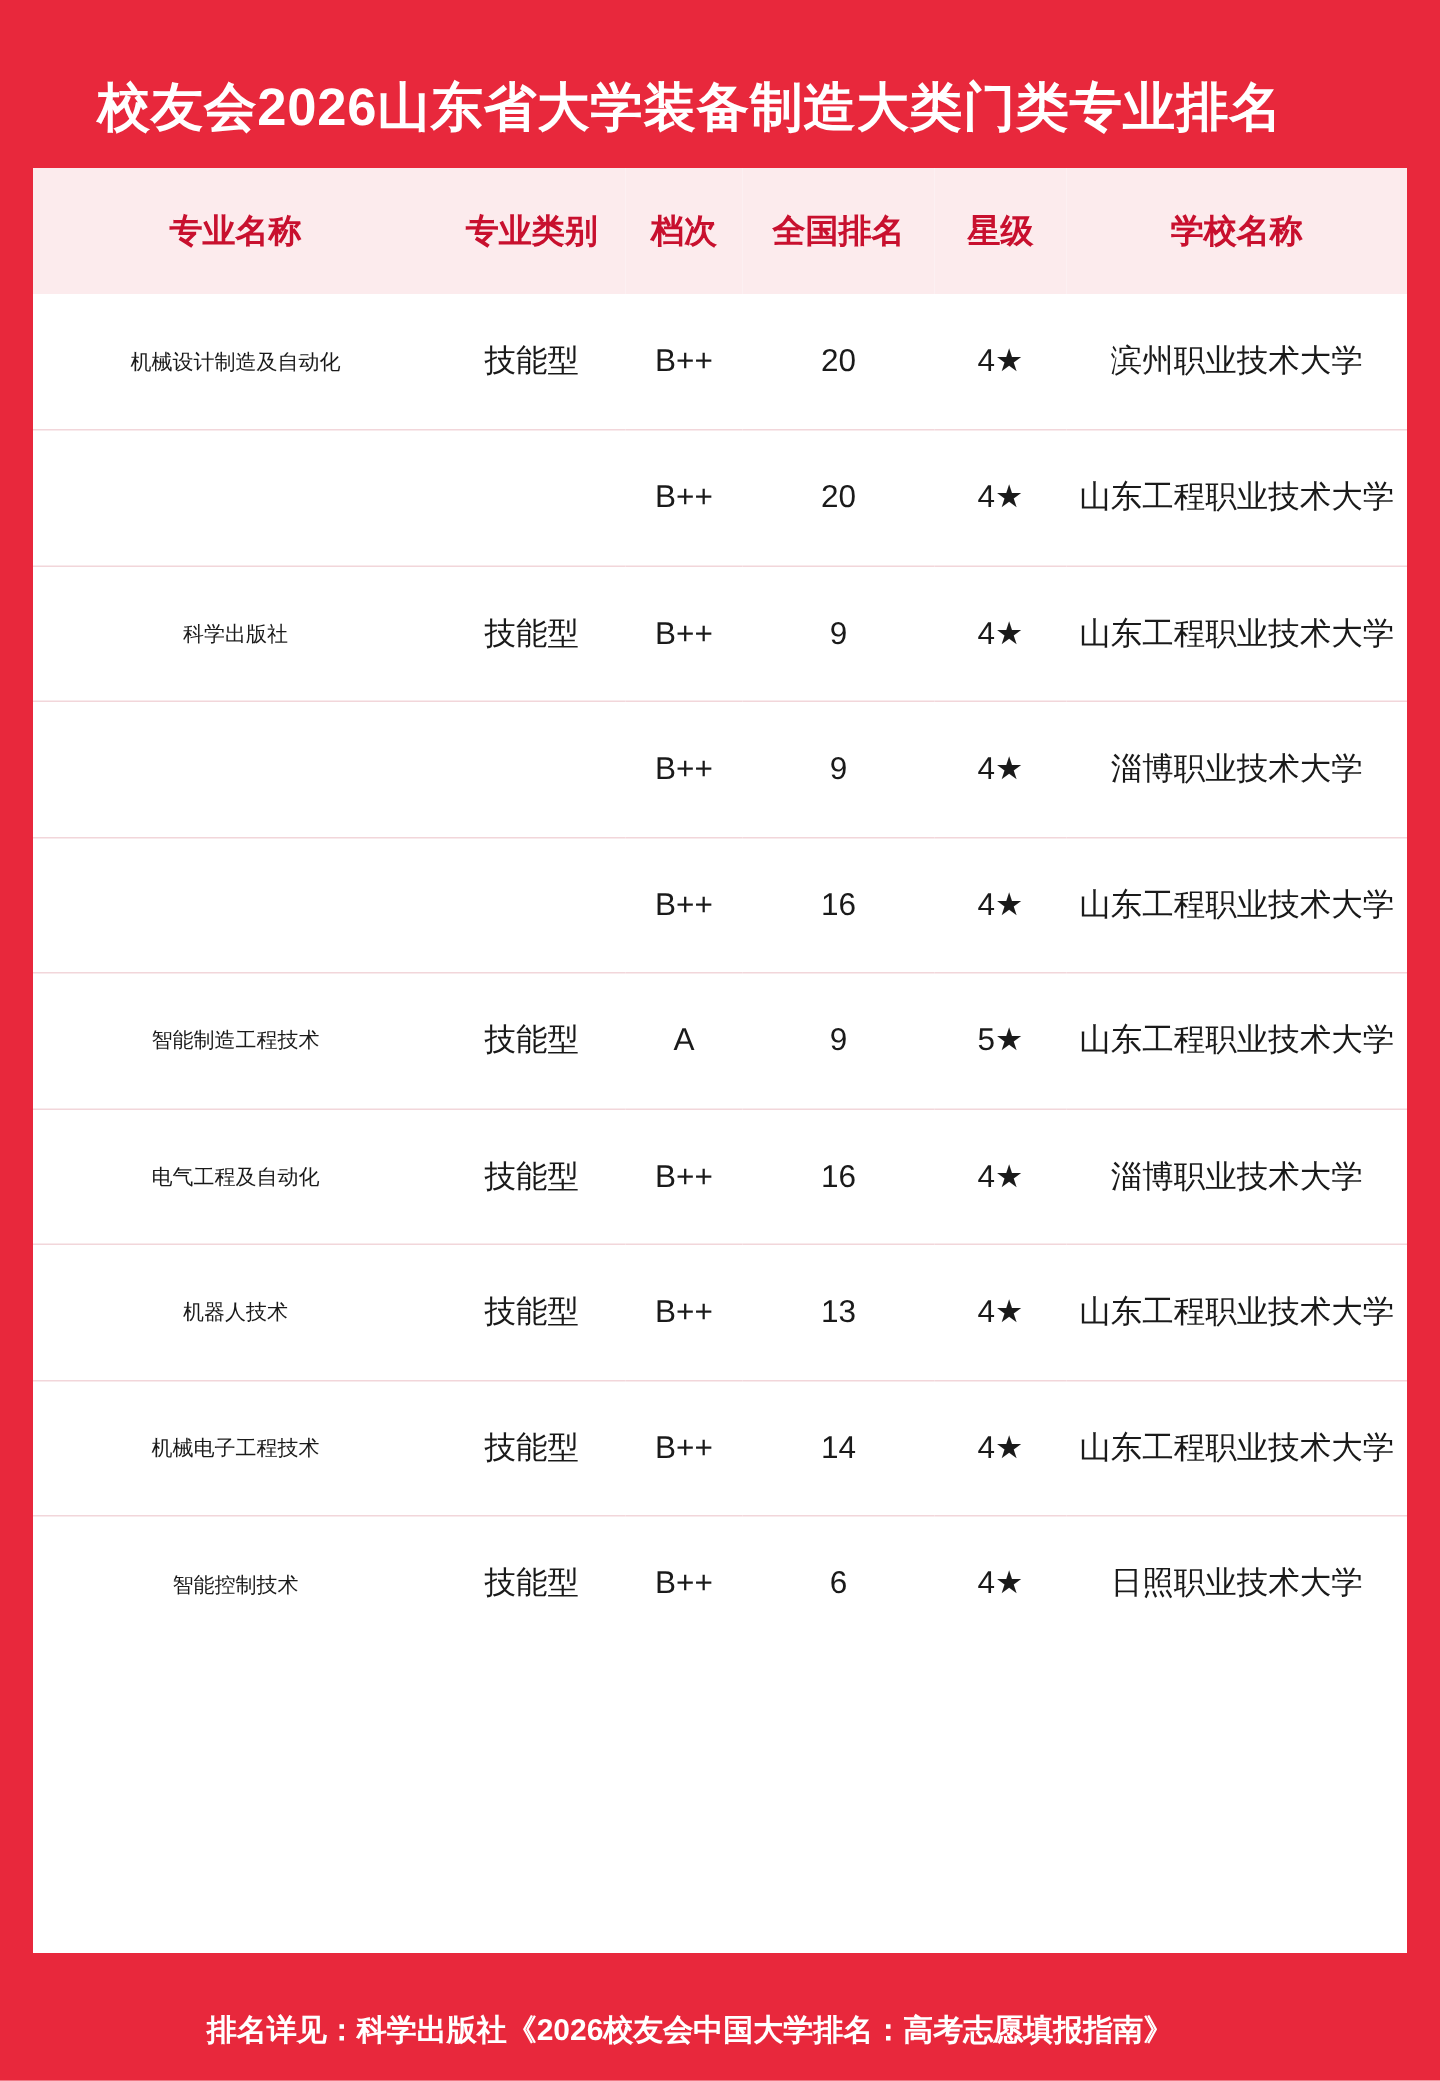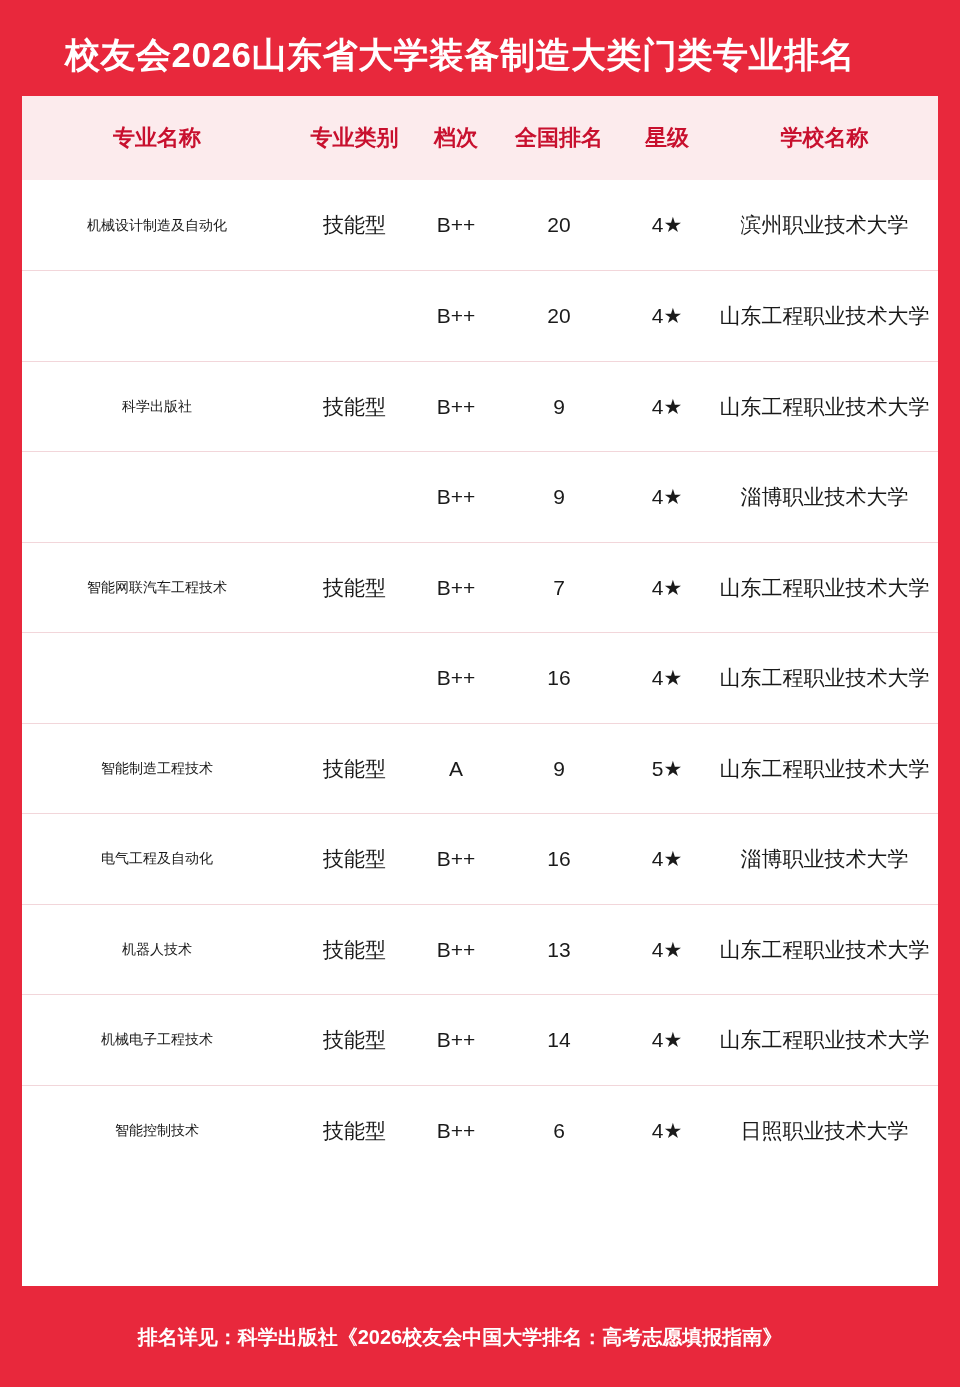--- a/index.html
+++ b/index.html
@@ -12,21 +12,21 @@
     background: #e8283c;
     font-family: "Liberation Sans", "DejaVu Sans", sans-serif;
     overflow: hidden;
   }
   .page {
     position: relative;
     width: 920px;
     height: 1387px;
     background: #e8283c;
     box-sizing: border-box;
-    padding: 20px 22px 0 22px;
+    padding: 36px 22px 0 22px;
   }
   .title-bar {
     height: 70px;
     display: flex;
     align-items: center;
     justify-content: center;
     padding-bottom: 6px;
   }
   .title-bar .title {
     color: #ffffff;
@@ -150,28 +150,20 @@
         </tr>
         <tr>
           <td class="major"></td>
           <td></td>
           <td>B++</td>
           <td>9</td>
           <td>4★</td>
           <td class="school">淄博职业技术大学</td>
         </tr>
         <tr>
-          <td class="major">智能网联汽车工程技术</td>
-          <td>技能型</td>
-          <td>B++</td>
-          <td>7</td>
-          <td>4★</td>
-          <td class="school">山东工程职业技术大学</td>
-        </tr>
-        <tr>
           <td class="major"></td>
           <td></td>
           <td>B++</td>
           <td>16</td>
           <td>4★</td>
           <td class="school">山东工程职业技术大学</td>
         </tr>
         <tr>
           <td class="major">智能制造工程技术</td>
           <td>技能型</td>

